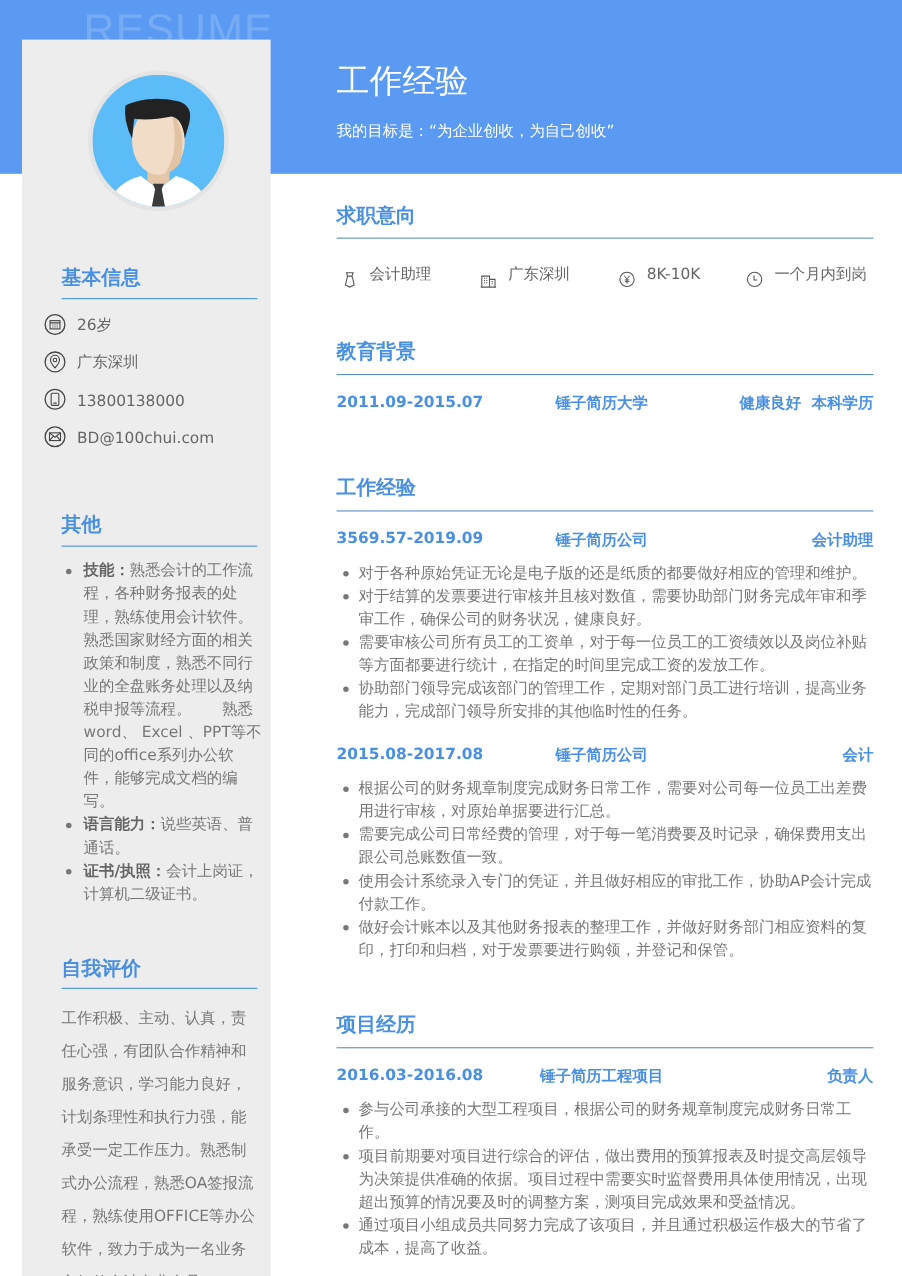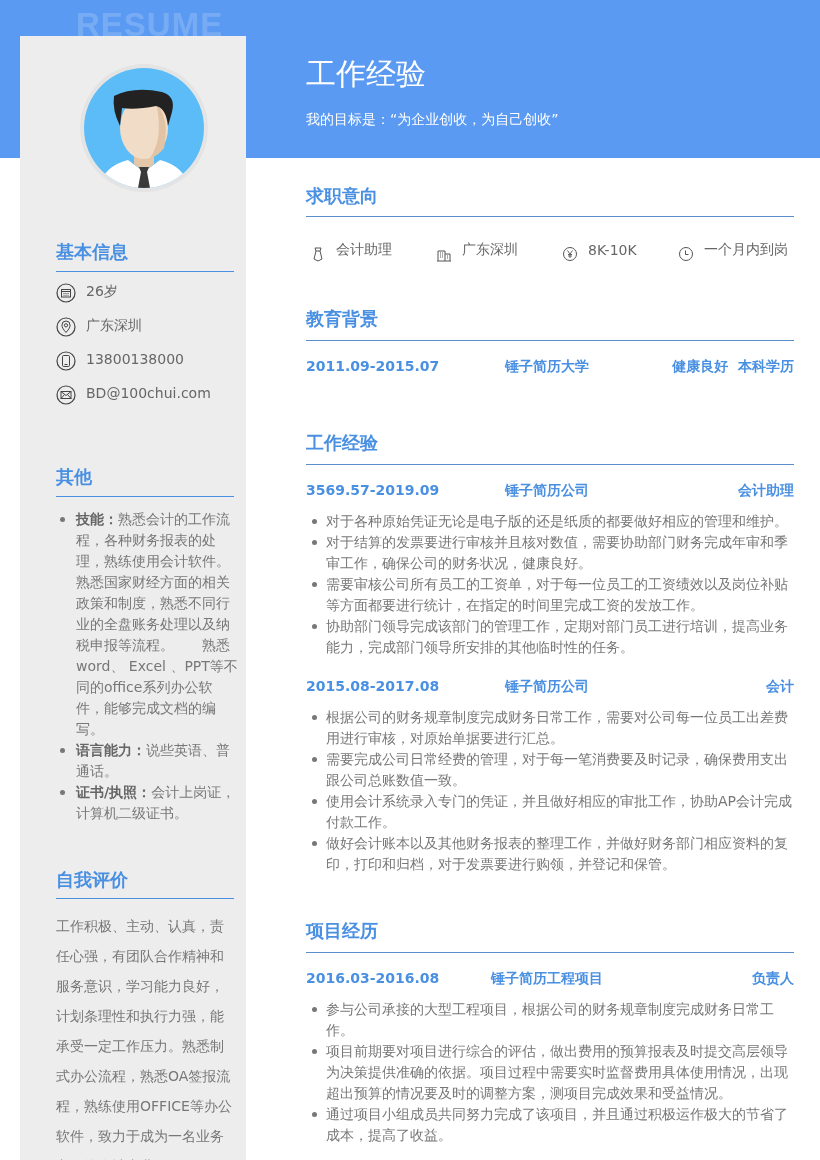--- a/index.html
+++ b/index.html
@@ -1,29 +1,29 @@
 <!DOCTYPE html>
 <html><head>
 <meta charset="utf-8">
 <style>
   * { box-sizing: border-box; margin: 0; padding: 0; }
   html, body { width: 820px; height: 1160px; overflow: hidden; background: #fff; }
   body { font-family: "DejaVu Sans", "Liberation Sans", sans-serif; color: #666; position: relative; }
 
   .header-band { position: absolute; left: 0; top: 0; width: 820px; height: 158px; background: #5a9af2; }
-  .watermark { position: absolute; left: 76px; top: 6px; font-family: "Liberation Sans", sans-serif; font-weight: bold; font-size: 33px; letter-spacing: 1px; color: rgba(255,255,255,0.18); }
+  .watermark { position: absolute; left: 76px; top: 6px; font-family: "Liberation Sans", sans-serif; font-weight: normal; font-size: 39px; letter-spacing: 1px; color: rgba(255,255,255,0.18); }
 
   .sidebar { position: absolute; left: 20px; top: 36px; width: 226px; height: 1124px; background: #ededed; }
   .avatar { position: absolute; left: 60px; top: 28px; width: 128px; height: 128px; border-radius: 50%; background: #e4e4e4; padding: 4px; }
   .avatar svg { display: block; width: 120px; height: 120px; border-radius: 50%; }
 
   .side-title { position: absolute; left: 36px; font-size: 18px; font-weight: bold; color: #4a90e2; }
   .side-line { position: absolute; left: 36px; width: 178px; height: 1px; background: #4a90e2; }
 
-  .info-row { position: absolute; left: 36px; height: 22px; display: flex; align-items: flex-start; font-size: 14px; color: #666; }
+  .info-row { position: absolute; left: 20px; height: 22px; display: flex; align-items: flex-end; font-size: 14px; color: #666; }
   .info-row .ico { width: 20px; height: 20px; margin-right: 10px; }
   .info-row .ico svg { width: 20px; height: 20px; display: block; }
 
   .other-list { position: absolute; left: 36px; top: 473px; width: 182px; font-size: 14px; line-height: 21px; color: #777; list-style: none; }
   .other-list li { position: relative; padding-left: 20px; }
   .other-list li::before { content: ""; position: absolute; left: 4px; top: 8px; width: 5px; height: 5px; border-radius: 50%; background: #777; }
   .other-list b { color: #666; }
 
   .self-eval { position: absolute; left: 36px; top: 875px; width: 180px; font-size: 14px; line-height: 30px; color: #777; }
 

